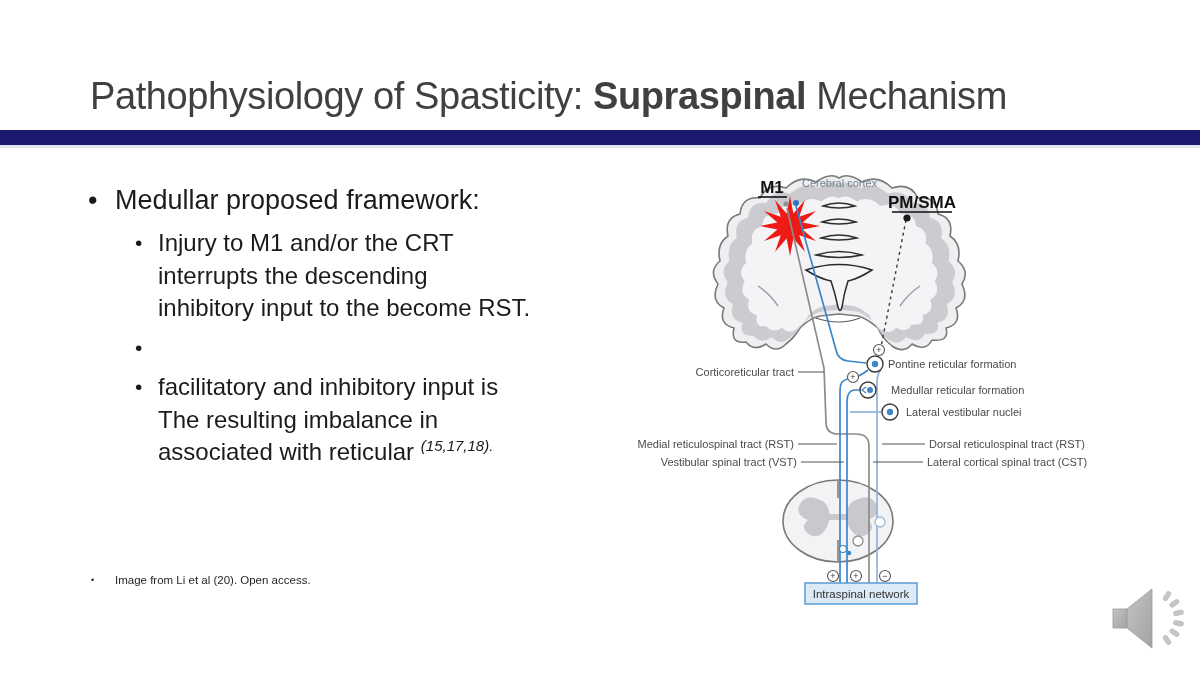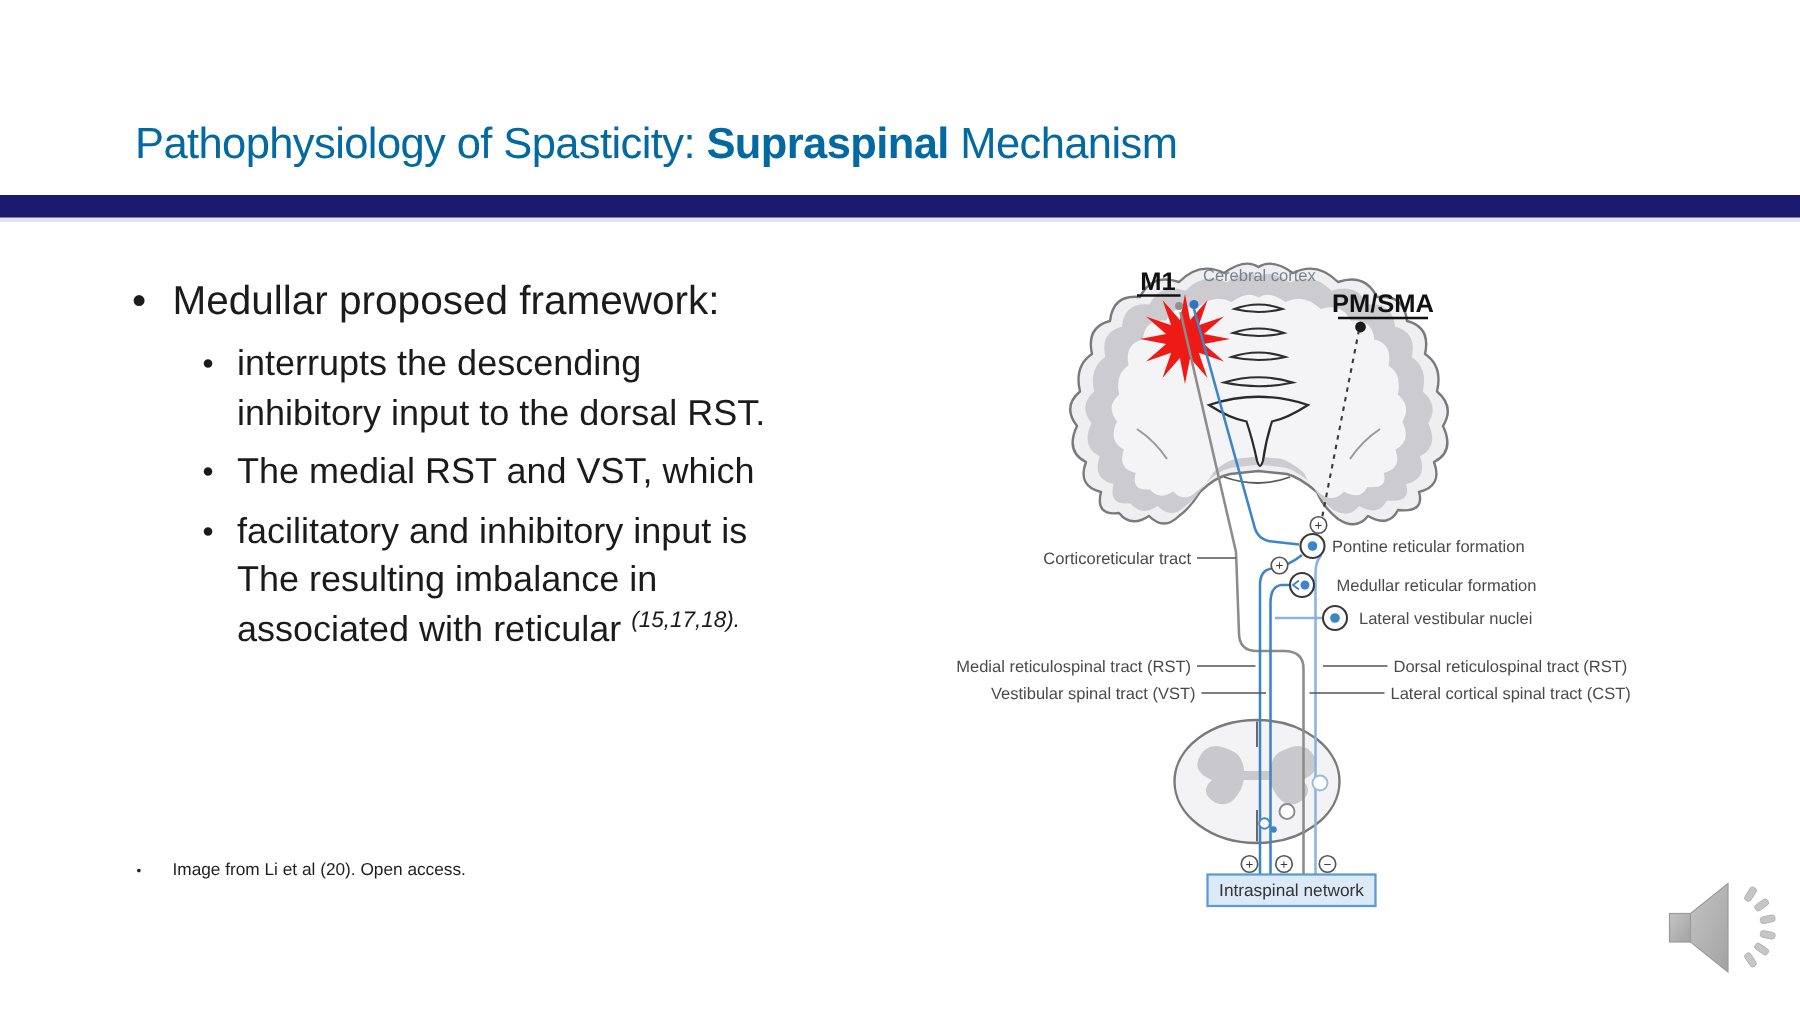--- a/index.html
+++ b/index.html
@@ -1,22 +1,22 @@
 <!DOCTYPE html>
 <html><head>
 <meta charset="utf-8">
 <style>
   html,body{margin:0;padding:0;}
   body{
     width:1200px;height:675px;position:relative;overflow:hidden;
     background:#ffffff;font-family:"Liberation Sans",sans-serif;color:#1b1b1b;
   }
   .title{
-    position:absolute;left:90px;top:74px;font-size:29px;line-height:44px;
-    white-space:nowrap;color:#0369a1;letter-spacing:-0.4px;font-weight:400;
+    position:absolute;left:90px;top:74px;font-size:38px;line-height:44px;
+    white-space:nowrap;color:#404040;letter-spacing:-0.4px;font-weight:400;
   }
   .title .emph{font-weight:700;}
   .accent-bar{
     position:absolute;left:0;top:130px;width:1200px;height:15px;
     background:#1a1a70;border-bottom:3px solid #e2e2f0;
   }
   .content{position:absolute;left:88px;top:183px;width:540px;}
   .l1{display:flex;font-size:27px;line-height:34px;margin-bottom:10px;}
   .l1 .marker{width:27px;flex:none;}
   .l2{display:flex;font-size:24px;line-height:32.5px;margin-left:47px;margin-bottom:7px;}
@@ -37,28 +37,28 @@
 <div class="accent-bar"></div>
 
 <div class="content">
   <div class="l1">
     <span class="marker">•</span>
     <span>Medullar proposed framework:</span>
   </div>
   <div class="l2">
     <span class="marker">•</span>
     <span class="lines">
+      <div>Injury to M1 and/or the CRT</div>
       <div>interrupts the descending</div>
-      <div>inhibitory input to the dorsal RST.</div>
+      <div>inhibitory input to the become RST.</div>
     </span>
   </div>
   <div class="l2">
     <span class="marker">•</span>
     <span class="lines">
-      <div>The medial RST and VST, which</div>
     </span>
   </div>
   <div class="l2">
     <span class="marker">•</span>
     <span class="lines">
       <div>facilitatory and inhibitory input is</div>
       <div>The resulting imbalance in</div>
       <div><span>associated with reticular</span> <sup>(15,17,18).</sup></div>
     </span>
   </div>

